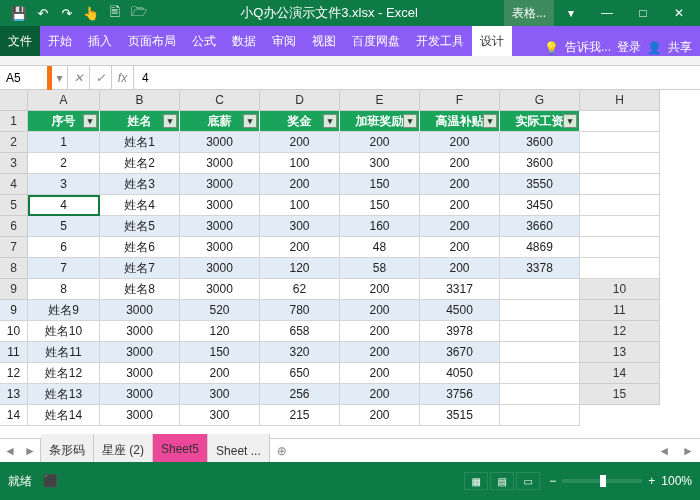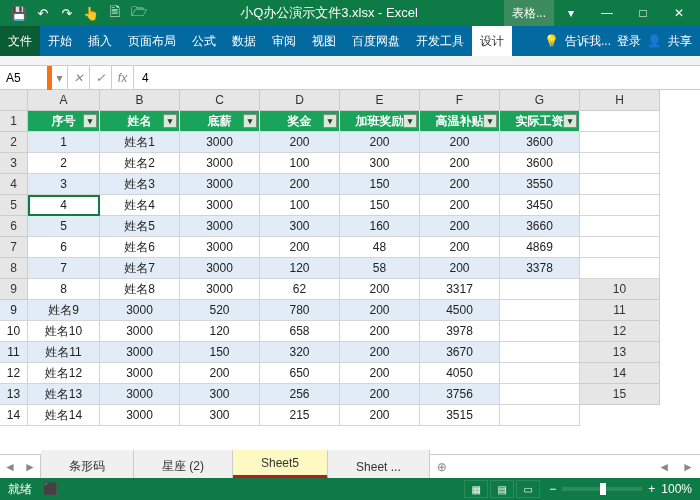--- a/index.html
+++ b/index.html
@@ -3,21 +3,21 @@
 <meta charset="utf-8">
 <style>
 *{box-sizing:border-box;margin:0;padding:0;font-family:"Microsoft YaHei",Arial,sans-serif;font-size:12px}
 body{background:#fff;width:700px;height:500px;overflow:hidden;display:flex;flex-direction:column}
 .titlebar{background:#0e7a45;height:26px;display:flex;align-items:center;color:#fff;padding:0 4px}
 .qat{display:flex;gap:6px;align-items:center;padding:0 6px}
 .qat span{width:18px;height:18px;display:flex;align-items:center;justify-content:center;font-size:13px}
 .titletext{flex:1;text-align:center;font-size:13px}
 .winctl{display:flex;gap:2px}
 .winctl span{width:34px;height:22px;display:flex;align-items:center;justify-content:center;font-size:12px}
-.ribbon{background:#0369a1;height:30px;display:flex;align-items:center;color:#fff}
+.ribbon{background:#8b5cf6;height:30px;display:flex;align-items:flex-end;color:#fff}
 .rtab{padding:0 8px;height:30px;display:flex;align-items:center;cursor:pointer}
 .rtab.file{background:#0a5c34}
 .rtab.ctx{background:#3d8a5f}
 .rtab.active{background:#fff;color:#333}
 .ribbon-right{margin-left:auto;display:flex;align-items:center;gap:6px;padding-right:8px}
 .toolbar{background:#f3f3f3;border-bottom:1px solid #ccc;height:10px}
 .fbar{background:#fff;border-bottom:1px solid #ccc;height:24px;display:flex;align-items:center}
 .namebox{width:52px;border-right:5px solid #f97316;padding:0 6px;height:24px;display:flex;align-items:center}
 .fbar .drop{width:16px;border-right:1px solid #ccc;height:24px;display:flex;align-items:center;justify-content:center;color:#888}
 .fbar .btn{width:22px;border-right:1px solid #ccc;height:24px;display:flex;align-items:center;justify-content:center;color:#888;font-style:italic}
@@ -28,24 +28,24 @@
 .rh{background:#e6e6e6;border-right:1px solid #ccc;border-bottom:1px solid #ccc;text-align:center;line-height:21px;color:#333}
 .cell{border-right:1px solid #d4d4d4;border-bottom:1px solid #d4d4d4;text-align:center;line-height:21px;color:#222}
 .hdr{background:#1aa35a;color:#fff;font-weight:bold;position:relative;border-right:1px solid #fff}
 .hdr .fbtn{position:absolute;right:2px;top:3px;width:14px;height:14px;background:#d7ead7;border:1px solid #888;font-size:9px;line-height:12px;color:#333}
 .even{background:#e1ecf7}
 .odd{background:#fff}
 .sel{outline:2px solid #107c41;outline-offset:-2px}
 .tabs{background:#fff;border-top:1px solid #ccc;height:24px;display:flex;align-items:center}
 .tnav{display:flex;border-right:1px solid #ccc;height:24px}
 .tnav span{width:20px;display:flex;align-items:center;justify-content:center;color:#888}
-.stab{padding:0 28px;height:33px;display:flex;align-items:center;border-right:1px solid #ccc;background:#f0f0f0;color:#333;cursor:pointer}
-.stab.active{background:#fef9c3;border-bottom:8px solid #b91c1c}
+.stab{padding:0 8px;height:33px;display:flex;align-items:center;border-right:1px solid #ccc;background:#f0f0f0;color:#333;cursor:pointer}
+.stab.active{background:#ec4899;border-bottom:4px solid #b91c1c}
 .addtab{width:24px;display:flex;align-items:center;justify-content:center;color:#888}
-.status{background:#0e7a45;color:#fff;height:22px;display:flex;align-items:center;padding:0 8px}
+.status{background:#0e7a45;color:#fff;height:38px;display:flex;align-items:center;padding:0 8px}
 .status .l{flex:1}
 .status .vbtn{width:24px;height:18px;border:1px solid #2a8a5a;margin:0 1px;display:flex;align-items:center;justify-content:center;font-size:10px}
 .status .zoom{margin-left:8px;display:flex;align-items:center;gap:6px}
 .slider{width:80px;height:4px;background:#2a8a5a;position:relative}
 .slider .thumb{position:absolute;left:38px;top:-4px;width:6px;height:12px;background:#fff}
 </style>
 </head>
 <body>
 
 <div class="titlebar">

